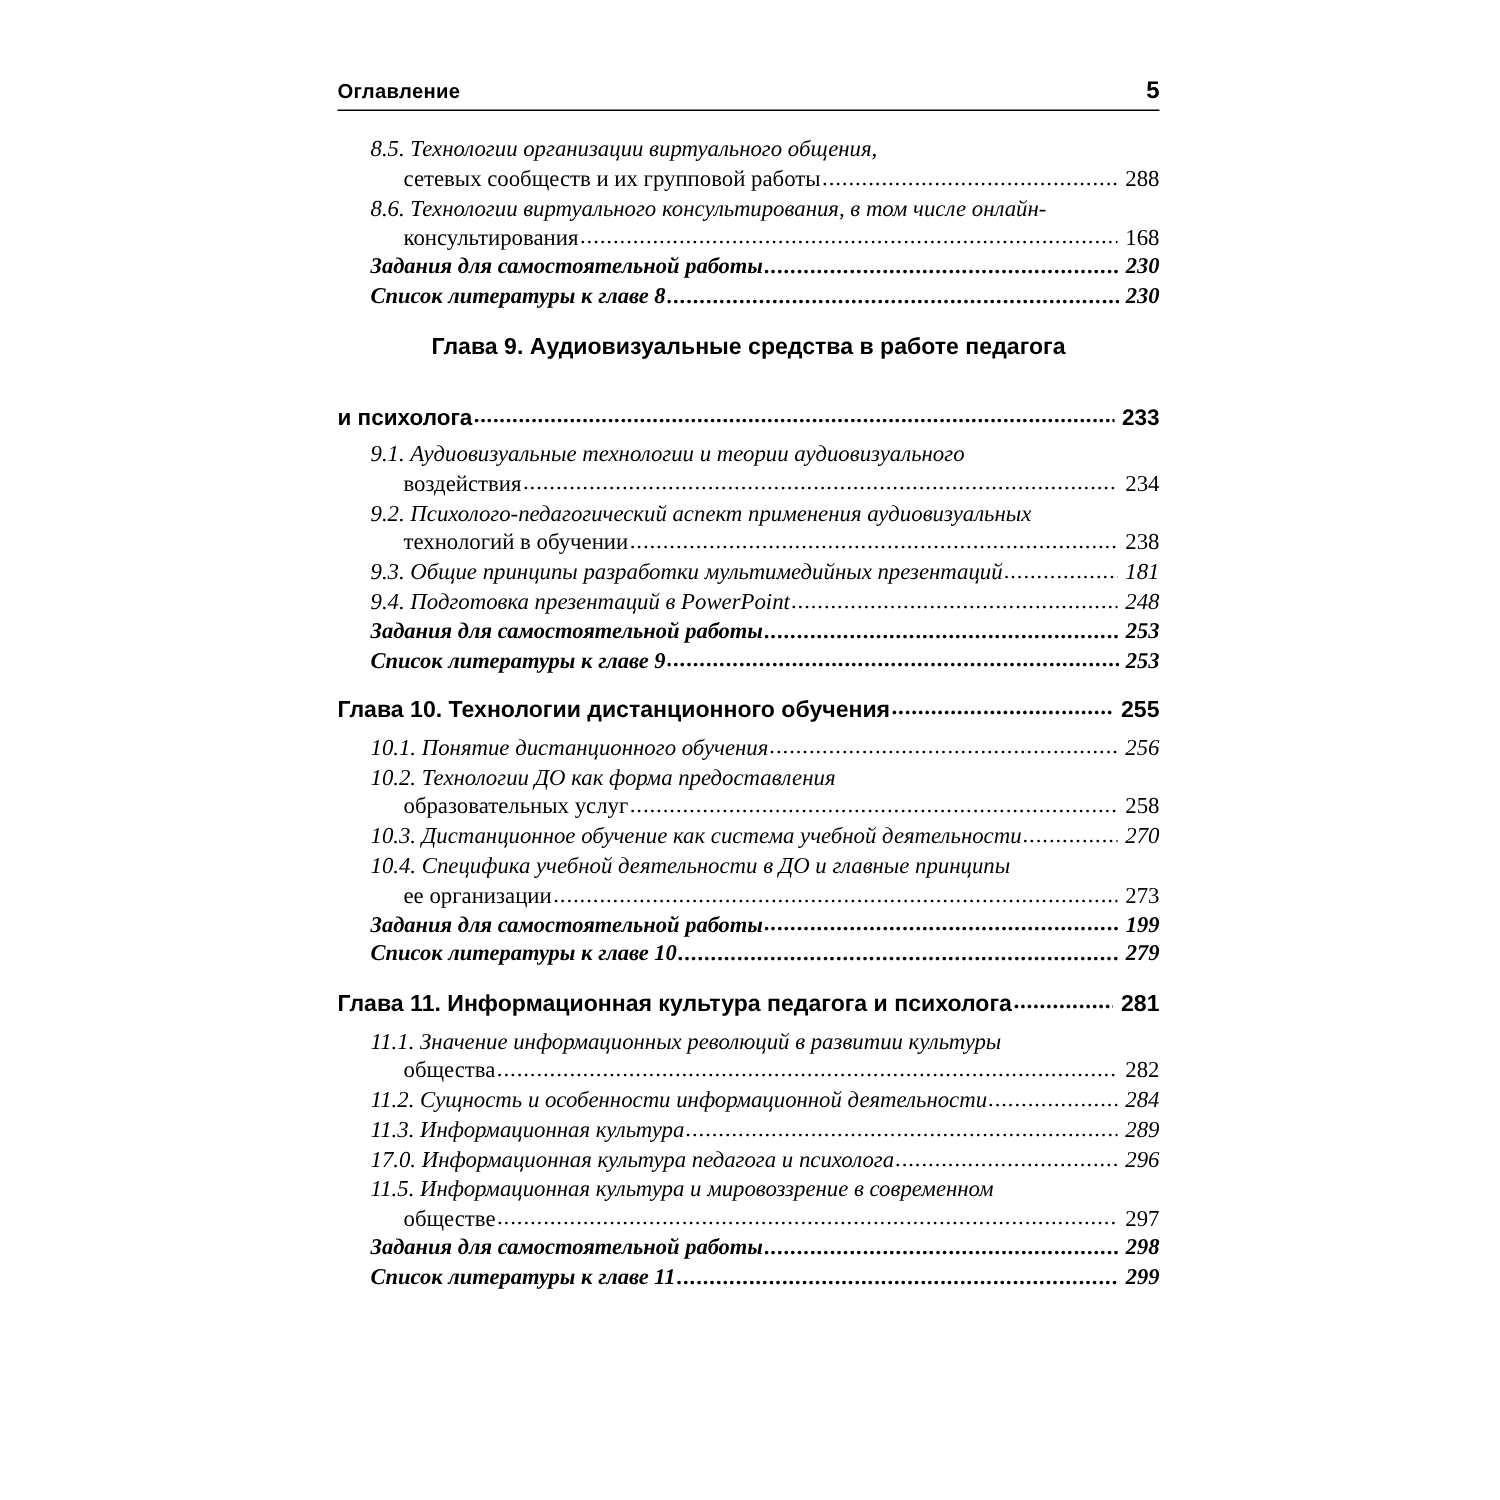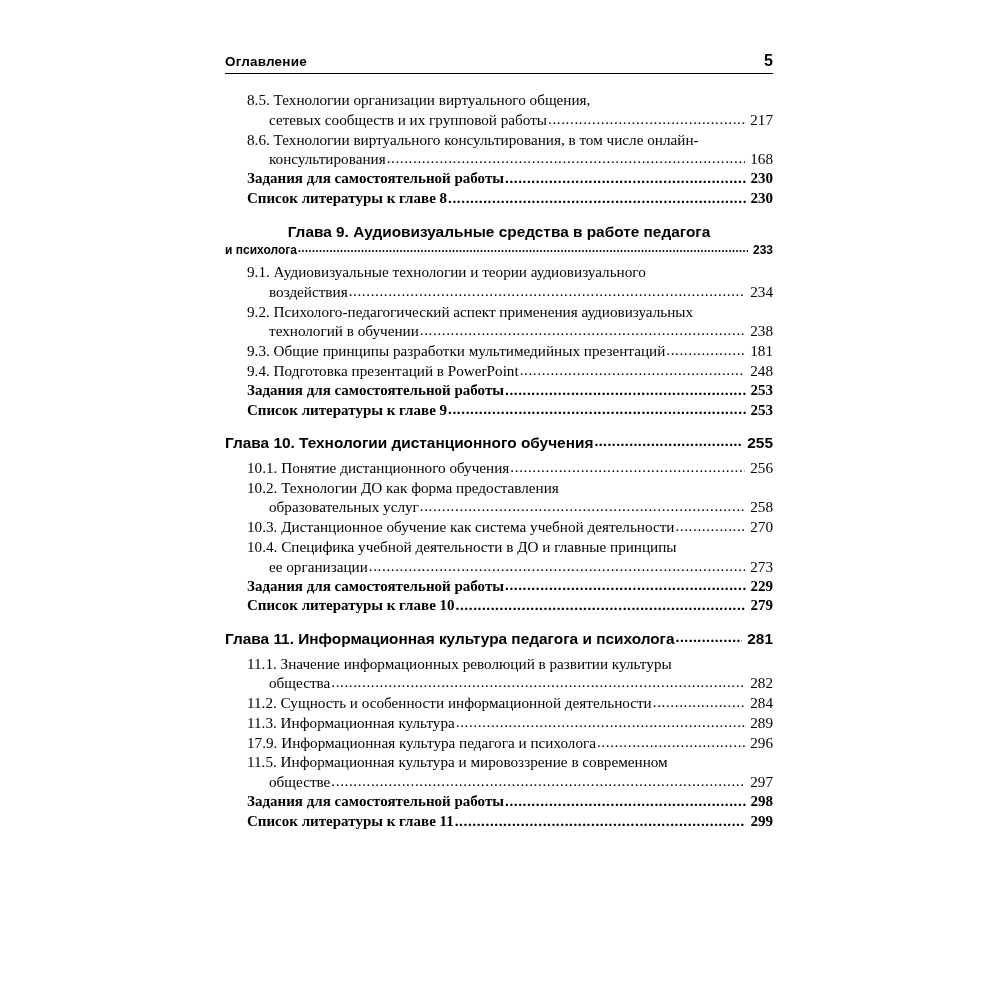--- a/index.html
+++ b/index.html
@@ -68,20 +68,21 @@
     margin: 0 1px;
   }
   .entry .pageno {
     white-space: nowrap;
     text-align: right;
     padding-left: 4px;
   }
   
   .lvl2 {
     padding-left: 22px;
+    font-style: italic;
   }
   
   .cont {
     display: flex;
     align-items: center;
     font-size: 15.2px;
     line-height: 1.30;
     padding-left: 44px;
   }
   .cont .label { white-space: nowrap; }
@@ -116,22 +117,23 @@
     margin: 0 1px;
     font-family: "Liberation Serif", serif;
     font-weight: bold;
   }
   .chapter .pageno { white-space: nowrap; padding-left: 4px; }
   .chapter-cont {
     display: flex;
     align-items: flex-start;
     font-family: "Liberation Sans", sans-serif;
     font-weight: bold;
-    font-size: 12px;
+    font-size: 15px;
     line-height: 1.34;
+    margin-top: 27px;
   }
   .chapter-cont .label { white-space: nowrap; }
   .chapter-cont .leader {
     flex: 1 1 auto;
     overflow: hidden;
     white-space: nowrap;
     letter-spacing: 0.5px;
     transform: translateY(-2px);
     margin: 0 1px;
     font-family: "Liberation Serif", serif;
@@ -157,21 +159,21 @@
     </div>
 
     <div class="toc">
 
       <div class="entry lvl2">
         <span class="label">8.5. Технологии организации виртуального общения,</span>
       </div>
       <div class="cont">
         <span class="label">сетевых сообществ и их групповой работы</span>
         <span class="leader">...........................................................................................................................................................</span>
-        <span class="pageno">217</span>
+        <span class="pageno">288</span>
       </div>
 
       <div class="entry lvl2">
         <span class="label">8.6. Технологии виртуального консультирования, в том числе онлайн-</span>
       </div>
       <div class="cont">
         <span class="label">консультирования</span>
         <span class="leader">...........................................................................................................................................................</span>
         <span class="pageno">168</span>
       </div>
@@ -271,21 +273,21 @@
       </div>
       <div class="cont">
         <span class="label">ее организации</span>
         <span class="leader">...........................................................................................................................................................</span>
         <span class="pageno">273</span>
       </div>
 
       <div class="entry lvl2 tasks">
         <span class="label">Задания для самостоятельной работы</span>
         <span class="leader">...........................................................................................................................................................</span>
-        <span class="pageno">229</span>
+        <span class="pageno">199</span>
       </div>
       <div class="entry lvl2 tasks">
         <span class="label">Список литературы к главе 10</span>
         <span class="leader">...........................................................................................................................................................</span>
         <span class="pageno">279</span>
       </div>
 
       <div class="chapter">
         <span class="label">Глава 11. Информационная культура педагога и психолога</span>
         <span class="leader">...........................................................................................................................................................</span>
@@ -308,21 +310,21 @@
         <span class="pageno">284</span>
       </div>
 
       <div class="entry lvl2">
         <span class="label">11.3. Информационная культура</span>
         <span class="leader">...........................................................................................................................................................</span>
         <span class="pageno">289</span>
       </div>
 
       <div class="entry lvl2">
-        <span class="label">17.9. Информационная культура педагога и психолога</span>
+        <span class="label">17.0. Информационная культура педагога и психолога</span>
         <span class="leader">...........................................................................................................................................................</span>
         <span class="pageno">296</span>
       </div>
 
       <div class="entry lvl2">
         <span class="label">11.5. Информационная культура и мировоззрение в современном</span>
       </div>
       <div class="cont">
         <span class="label">обществе</span>
         <span class="leader">...........................................................................................................................................................</span>

